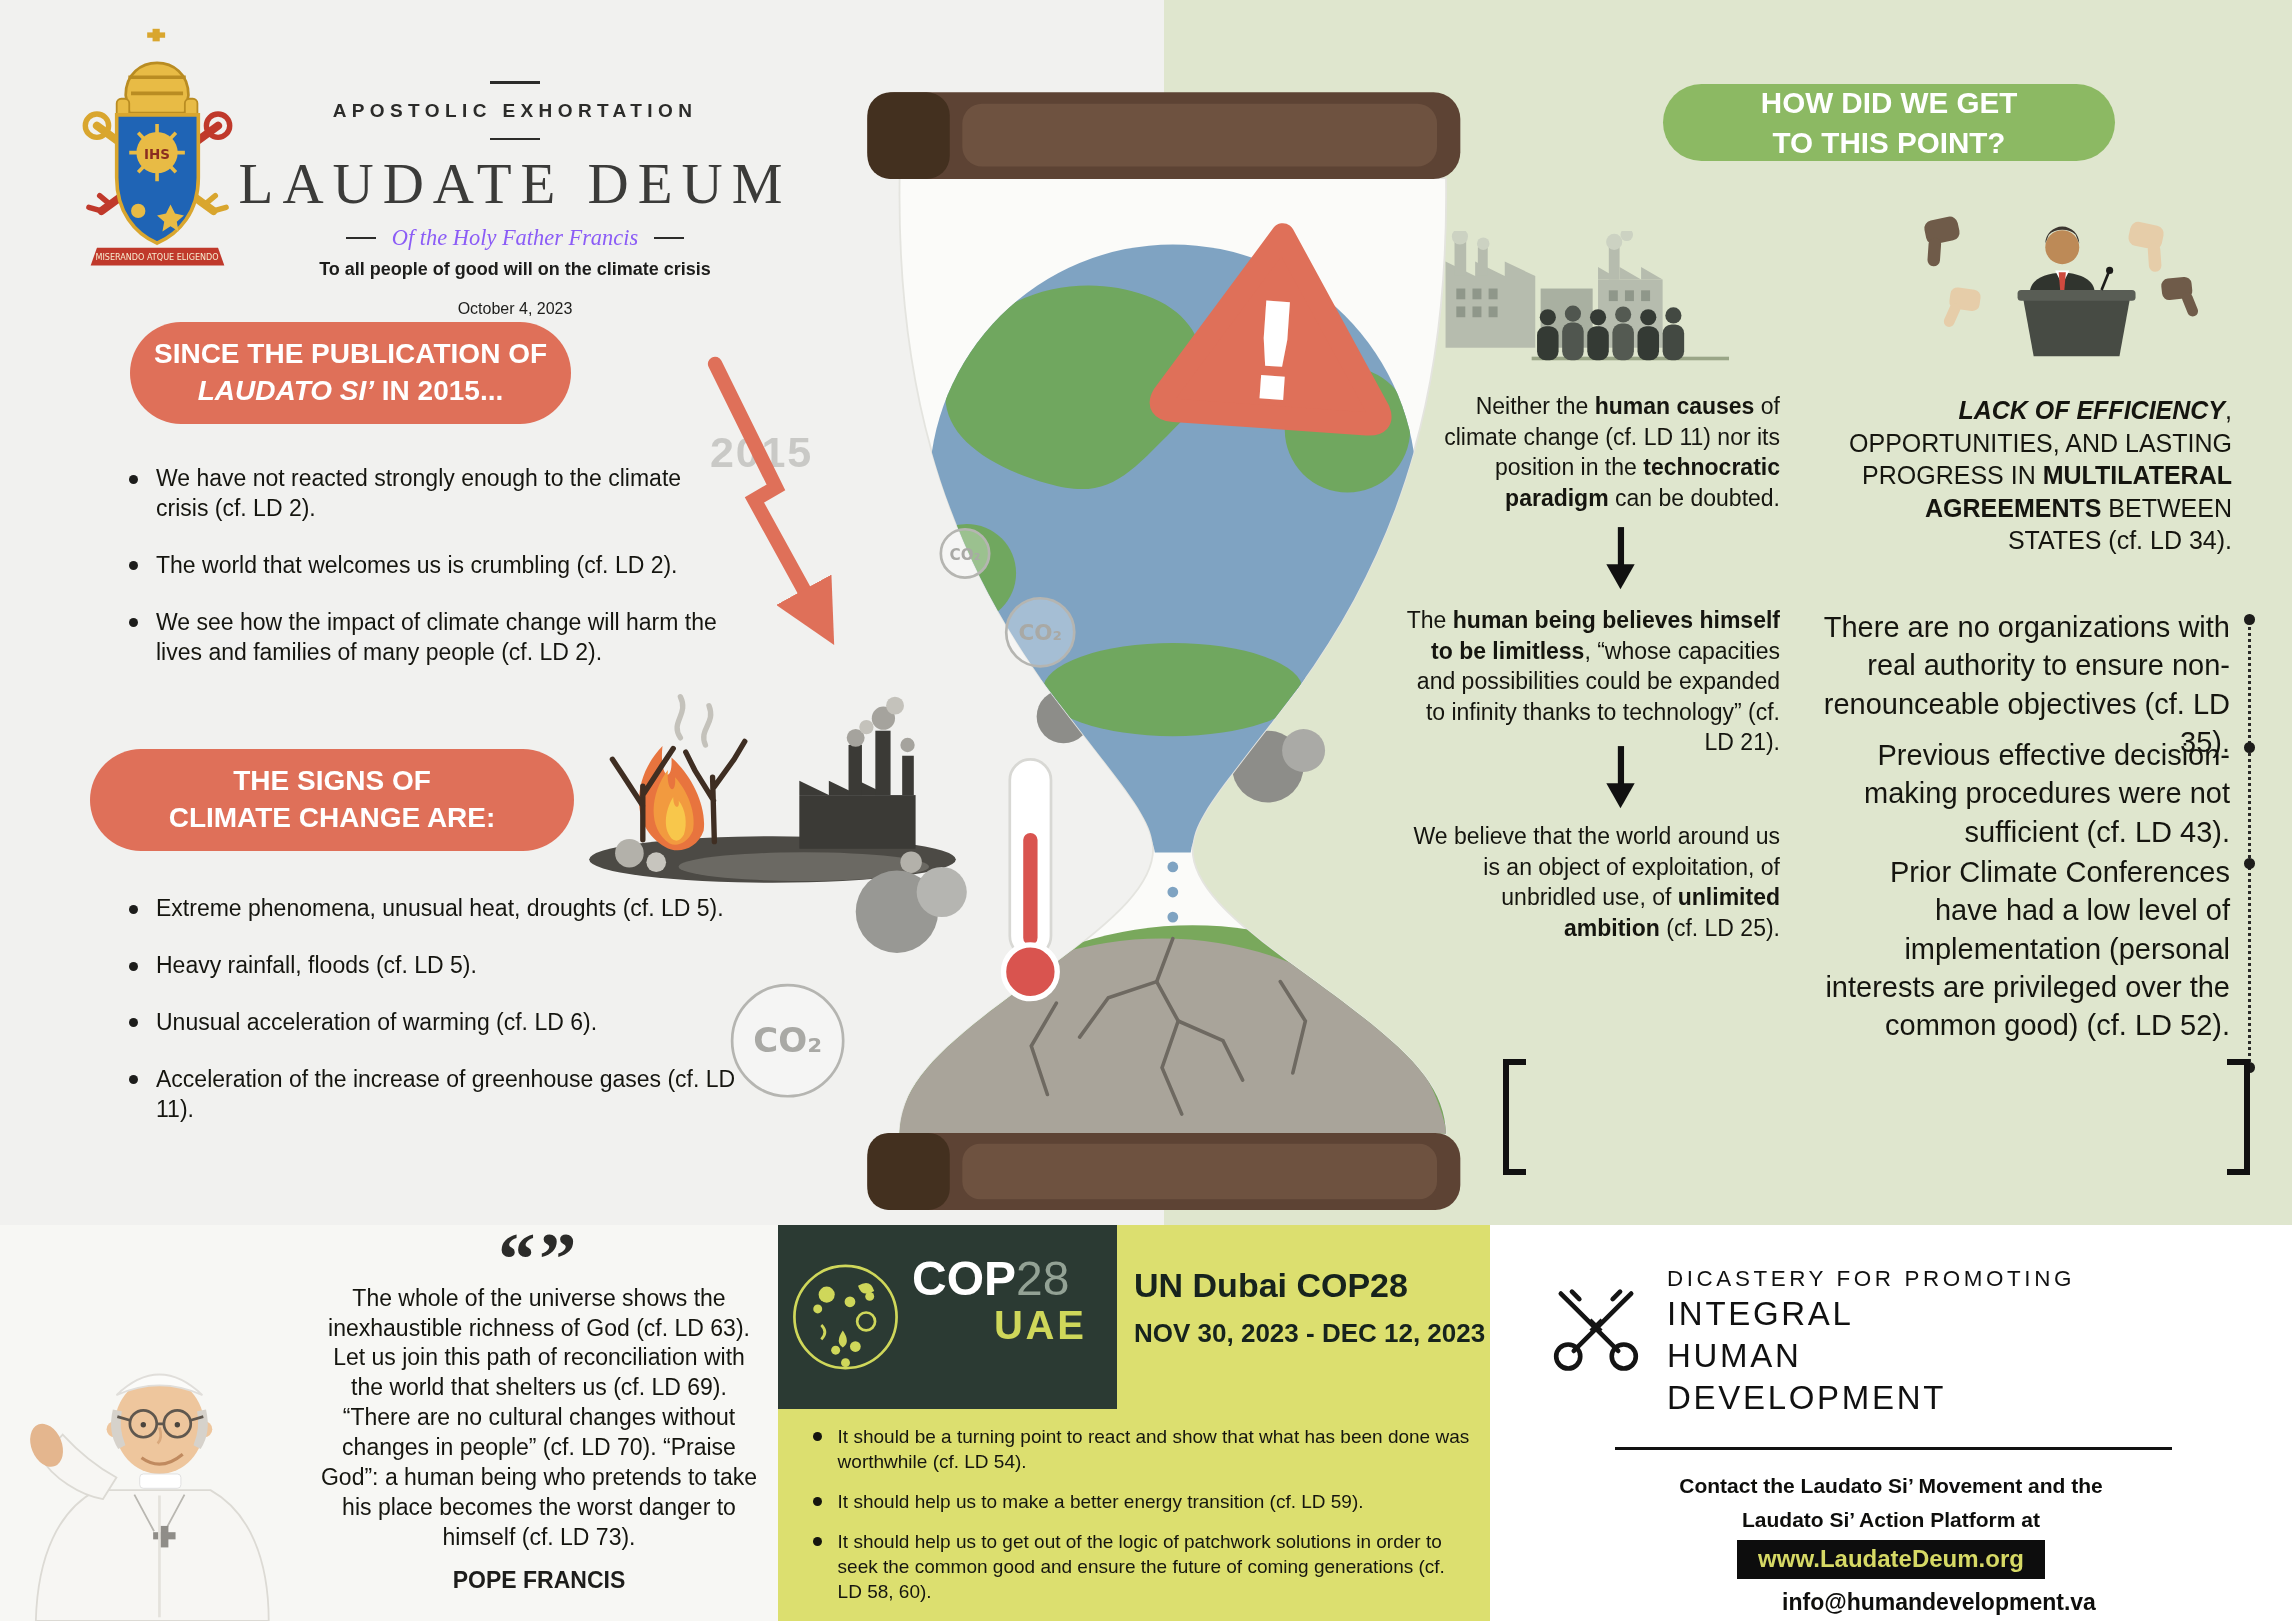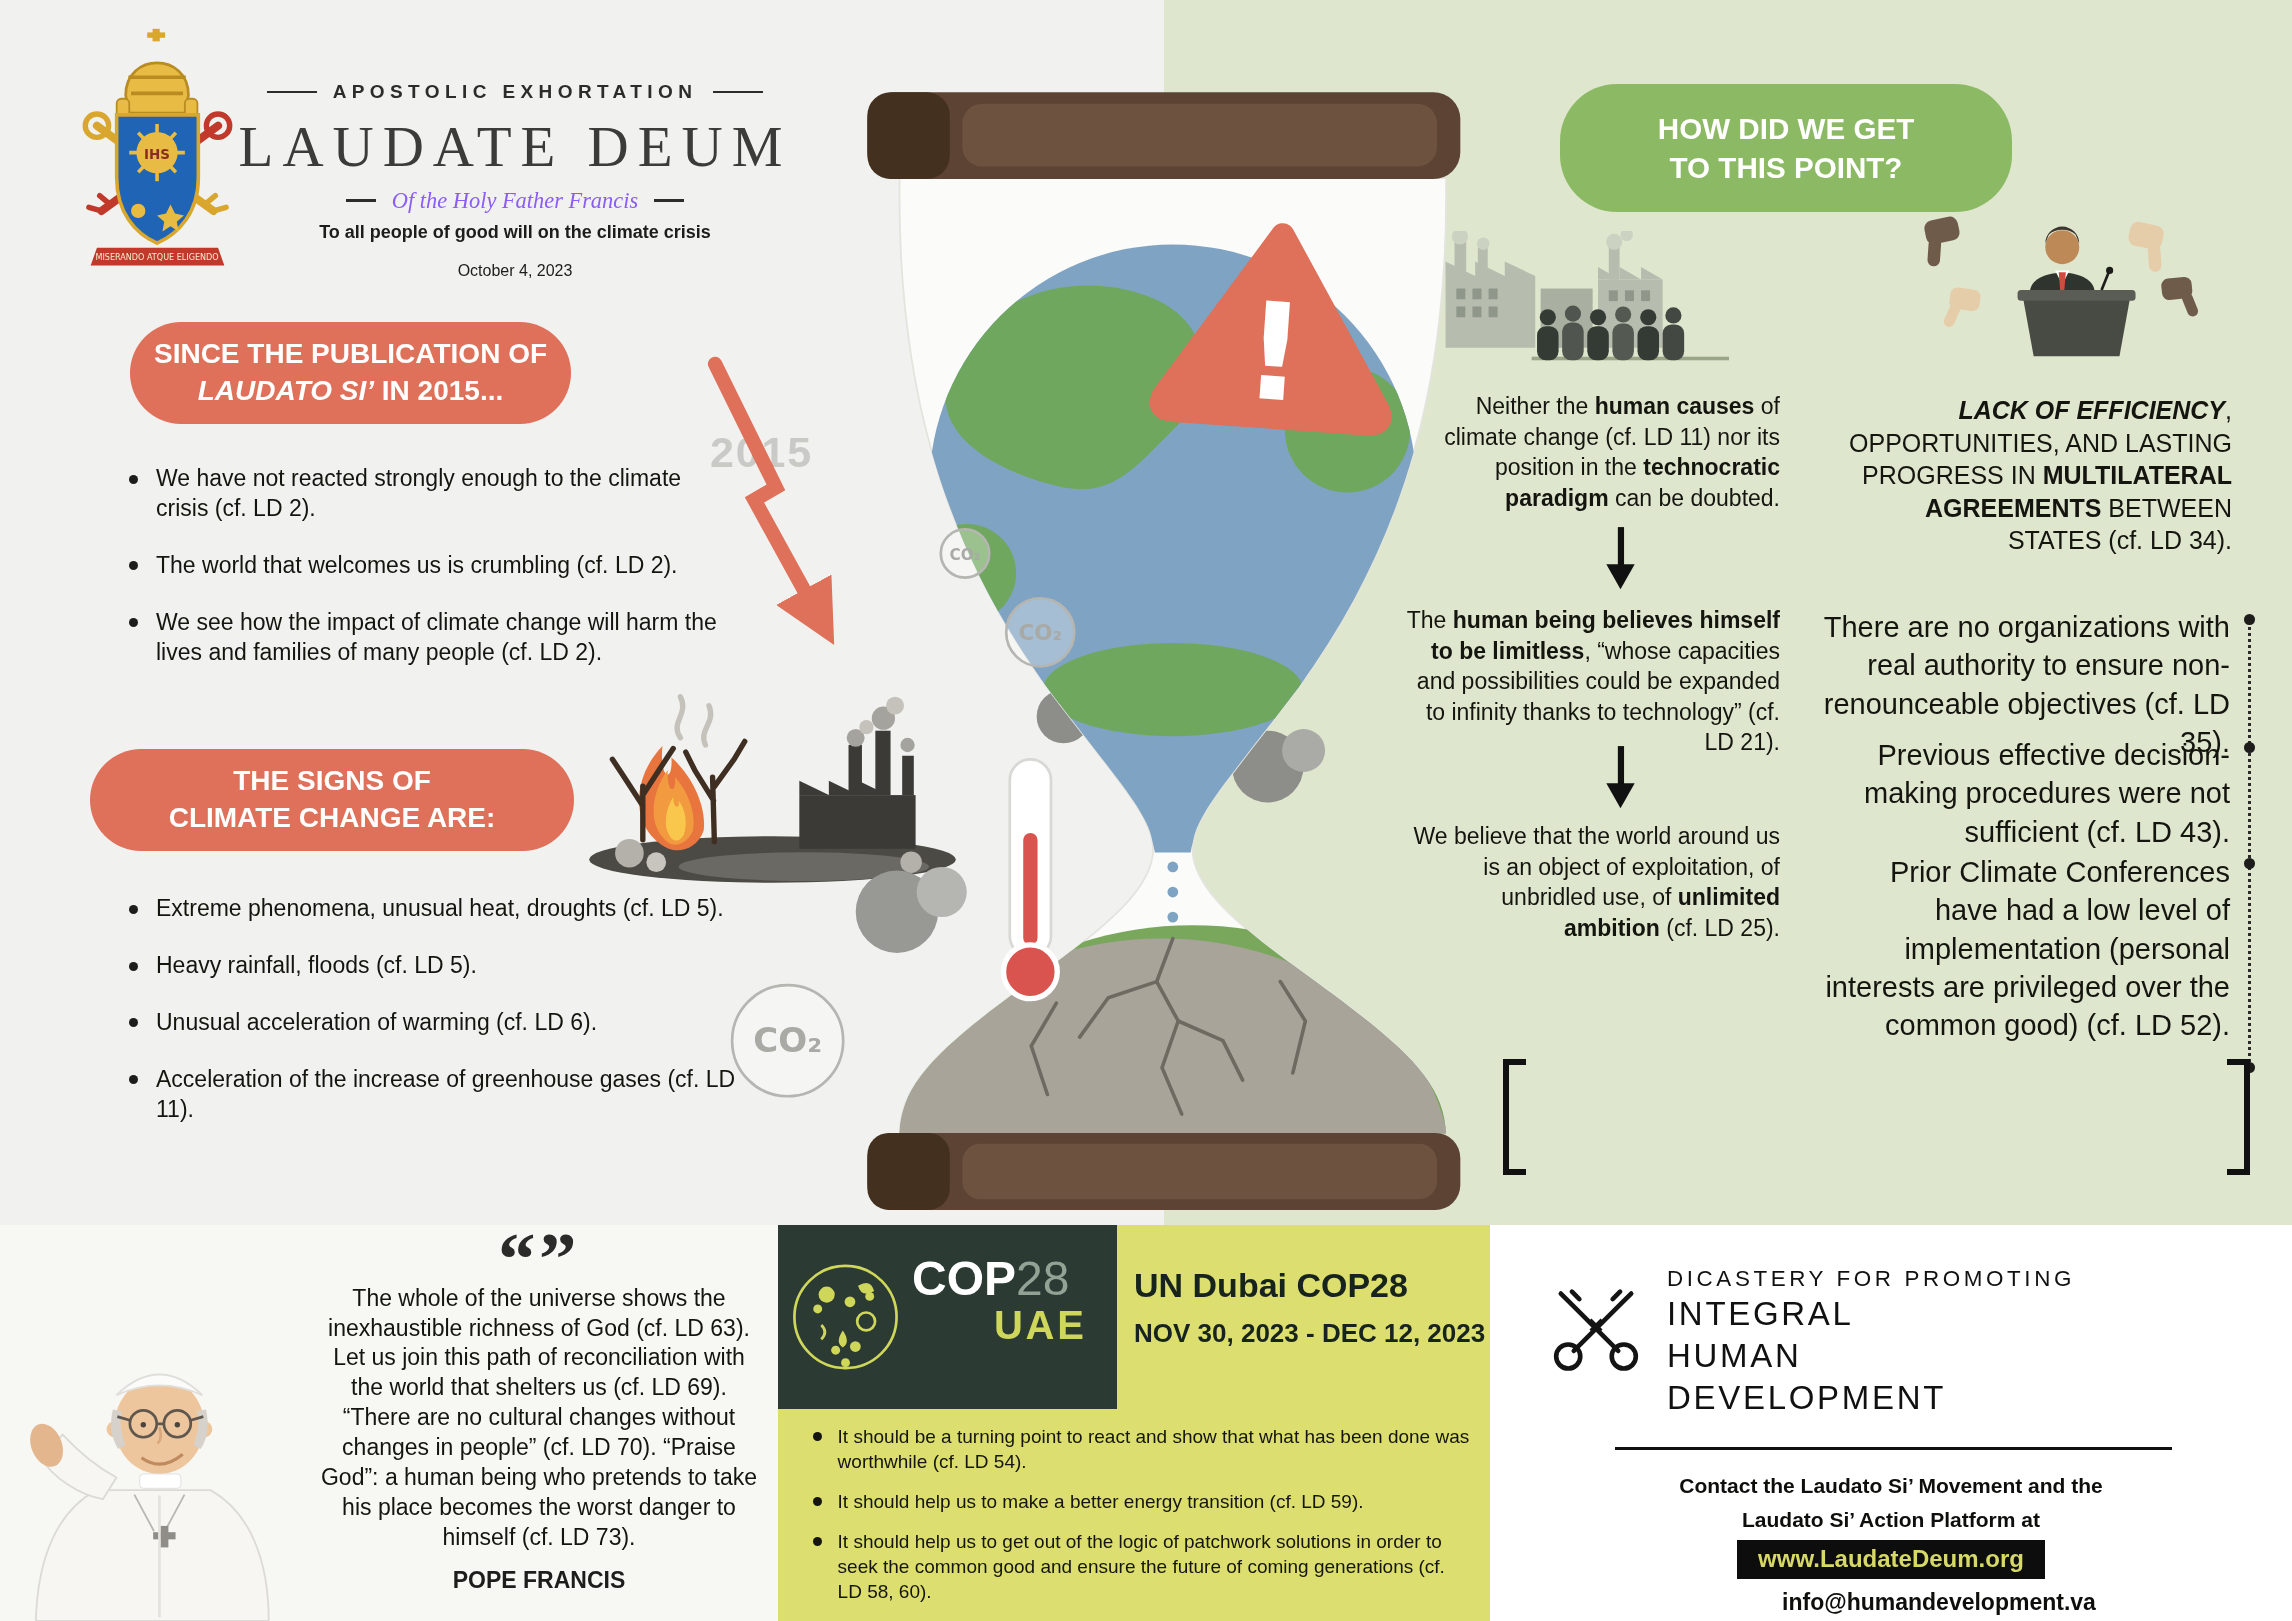--- a/index.html
+++ b/index.html
@@ -7,34 +7,34 @@
   body { font-family:"Liberation Sans", sans-serif; color:#1d1d1b; background:#fff; }
   .canvas { position:relative; width:2293px; height:1621px; overflow:hidden; background:#fff; }
 
   .bg-left  { position:absolute; left:0; top:0; width:1164px; height:1225px; background:#f1f1ef; }
   .bg-right { position:absolute; left:1164px; top:0; width:1128px; height:1225px; background:#dfe6ce; }
 
   
   .coat { position:absolute; left:70px; top:27px; width:175px; height:244px; }
   .header { position:absolute; left:224px; top:81px; width:582px; text-align:center; }
   .kicker-row, .subtitle-row { display:flex; align-items:center; justify-content:center; gap:16px; }
-  .kicker-row { font-weight:700; font-size:19px; letter-spacing:5.4px; color:#2c2c2a; }
+  .kicker-row { font-weight:700; font-size:19px; letter-spacing:5.4px; color:#2c2c2a;flex-direction:column; }
   .rule { display:inline-block; height:2.7px; background:#2c2c2a; }
   .rule.w56 { width:50px; } .rule.w34 { width:30px; }
   .title { margin-top:10.7px; font-family:"Liberation Serif", serif; font-weight:400; font-size:57px; letter-spacing:9px; color:#3b3b39; }
   .subtitle-row { margin-top:9px; font-family:"Liberation Serif", serif; font-style:italic; font-weight:400; font-size:22.4px; color:#8b5cf6; }
   .tagline { margin-top:8px; font-weight:700; font-size:18px; }
   .date { margin-top:19.7px; font-size:16px; }
 
   
   .pill { position:absolute; background:#df7059; color:#fff; border-radius:57px; display:flex; flex-direction:column; align-items:center; justify-content:center; text-align:center; font-weight:700; }
   .pill div { font-size:28px; line-height:1.32; }
   .pill.since { left:130px; top:322px; width:441px; height:102px; }
   .pill.signs { left:90px; top:749px; width:484px; height:102px; }
-  .pill.how   { left:1560px; top:84px; width:452px; height:128px; background:#8cb963;text-align:right; }
+  .pill.how   { left:1663px; top:84px; width:452px; height:77px; background:#8cb963;text-align:right; }
   .pill.how div { font-size:29.6px; }
 
   
   .blist { position:absolute; list-style:none; }
   .blist li { position:relative; padding-left:32px; margin-bottom:27px; font-size:23px; line-height:1.3; color:#15150f; }
   .blist li::before { content:""; position:absolute; left:5.4px; top:10.7px; width:9px; height:9px; border-radius:50%; background:#1d1d1b; }
   #since-list { left:124px; top:464px; width:600px; }
   #signs-list { left:124px; top:894px; width:618px; }
 
   .year2015 { position:absolute; left:710px; top:428px; font-size:43px; font-weight:700; color:#c9c9c6; letter-spacing:1.8px; }

